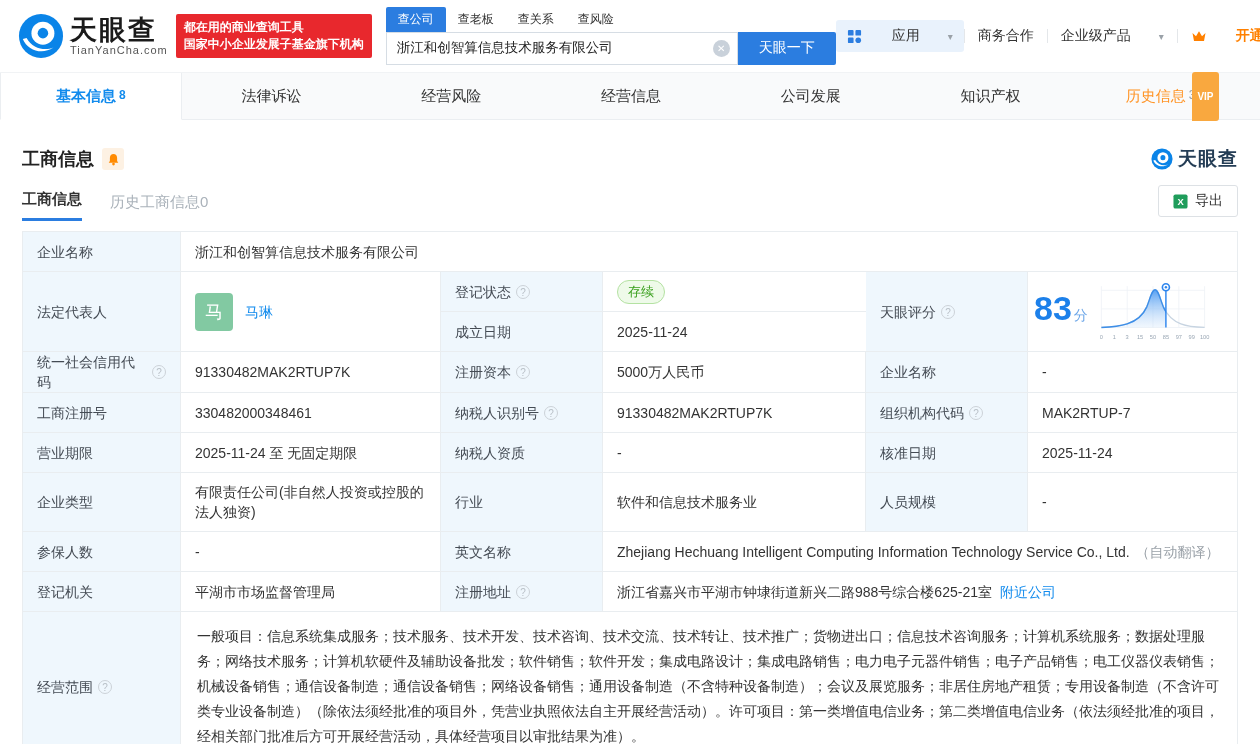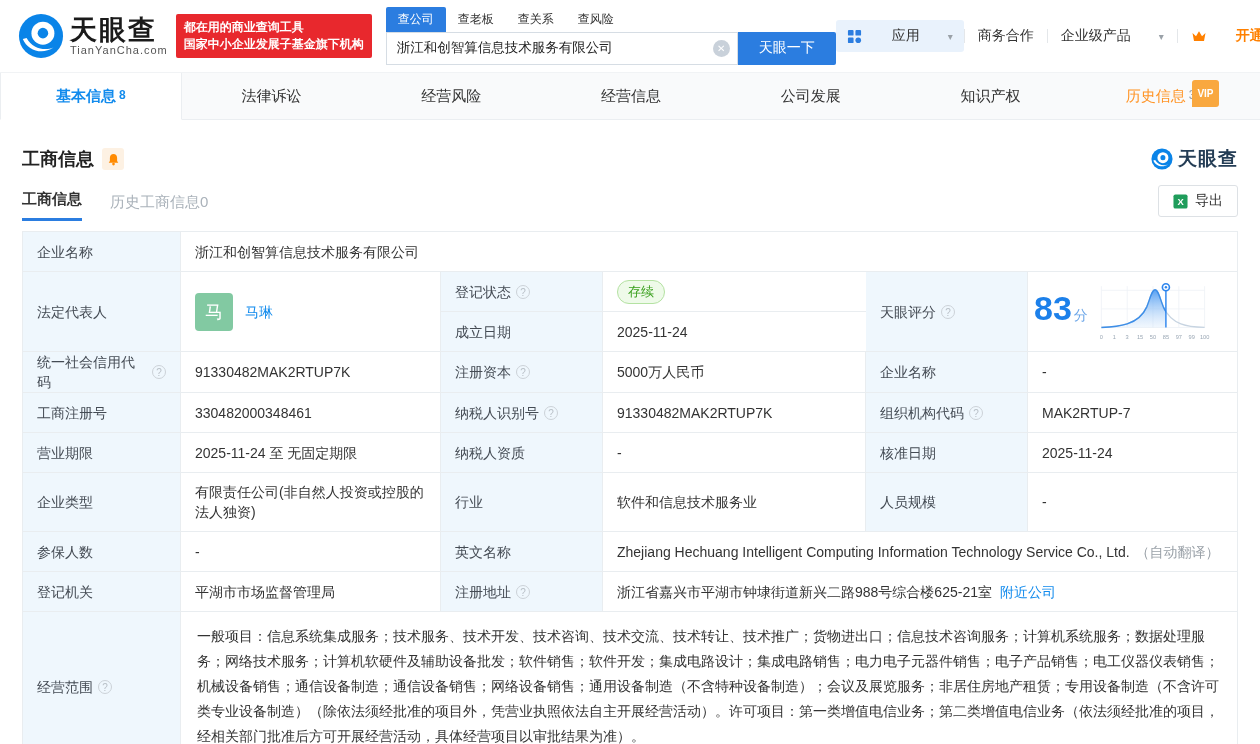--- a/index.html
+++ b/index.html
@@ -42,21 +42,21 @@
   
   .main-tabs { height:48px; display:flex; background:#f9fafb; border-top:1px solid #f1f3f5; border-bottom:1px solid #ebeef1; }
   .main-tab { flex:1; display:flex; align-items:center; justify-content:center; font-size:15px; color:#333; cursor:pointer; position:relative; }
   .main-tab.active { background:#fff; color:#128bed; font-weight:bold; border-left:1px solid #ebeef1; border-right:1px solid #ebeef1; border-bottom:1px solid #fff; margin-bottom:-1px; }
   .tab-count { font-size:12px; margin-left:3px; position:relative; top:-1px; }
   .main-tab.active .tab-count { color:#128bed; }
   .tab-inner { position:relative; display:flex; align-items:center; }
   .tab-history { color:#ff9426; }
   .tab-history .tab-count { color:#9aa1a8; }
   .vip-badge { position:absolute; top:-15px; right:-4px; background:#f9a83f; color:#fff;
-    font-size:10px; font-weight:bold; border-radius:3px 3px 3px 0; padding:8px 5px;margin-top:8px; }
+    font-size:10px; font-weight:bold; border-radius:3px 3px 3px 0; padding:19px 5px; }
   .qmark { display:inline-block; width:14px; height:14px; border:1px solid #ccd2d8; border-radius:50%;
     color:#b9c0c7; font-size:10px; line-height:13px; text-align:center; margin-left:5px; cursor:pointer; flex:none; }
   
   .content { padding:0 22px; }
   .section-head { display:flex; align-items:center; margin-top:26px; }
   .section-title { font-size:18px; font-weight:bold; color:#222; }
   .bell-badge { width:22px; height:22px; background:#fdf1e3; border-radius:3px; margin-left:8px;
     display:flex; align-items:center; justify-content:center; cursor:pointer; }
   .watermark { margin-left:auto; display:flex; align-items:center; }
   .watermark-txt { font-size:19px; font-weight:bold; color:#243d55; margin-left:5px; letter-spacing:1px; }

